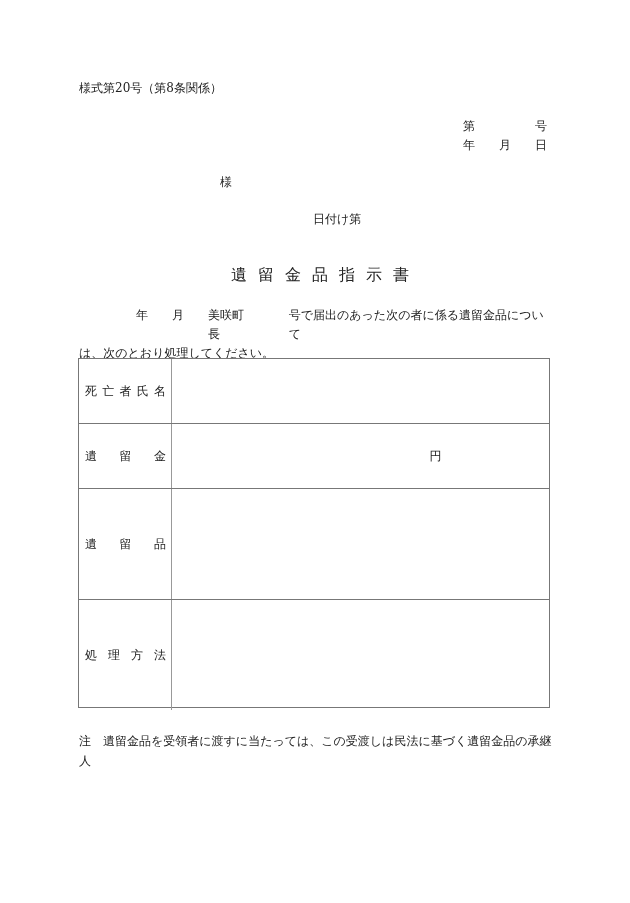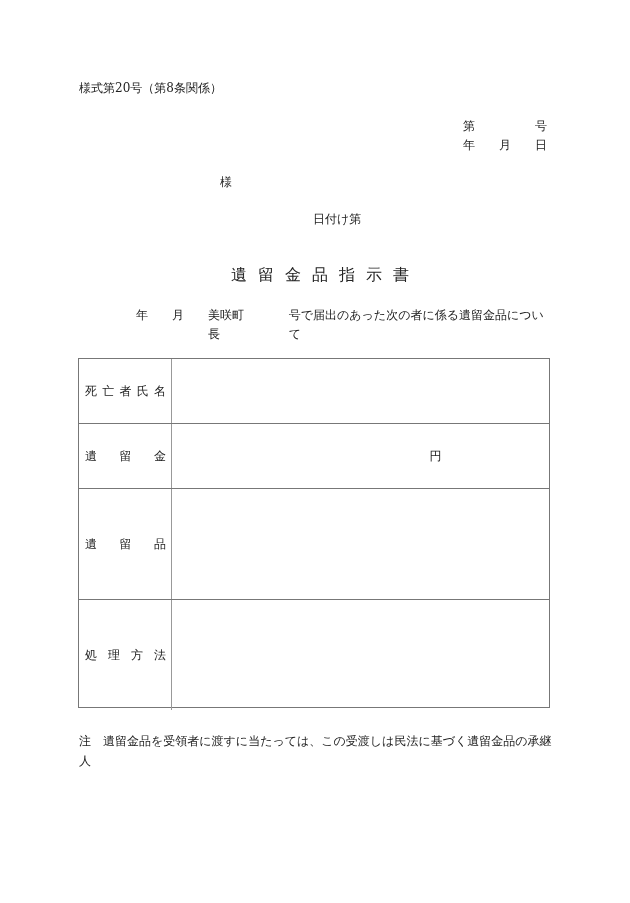--- a/index.html
+++ b/index.html
@@ -47,20 +47,21 @@
   <span>遺</span><span>留</span><span>金</span><span>品</span><span>指</span><span>示</span><span>書</span>
 </div>
 
 <div class="abs body-text">
   <div class="l1">
     <span style="margin-left:57px">年</span>
     <span style="margin-left:24px">月</span>
     <span style="margin-left:24px">美咲町長</span>
     <span style="margin-left:34px">号で届出のあった次の者に係る遺留金品について</span>
   </div>
+  <div>は、次のとおり処理してください。</div>
 </div>
 
 <div class="table">
   <div class="row first" style="top:0;height:64px">
     <div class="label-cell">
       <span>死</span>
       <span>亡</span>
       <span>者</span>
       <span>氏</span>
       <span>名</span>

